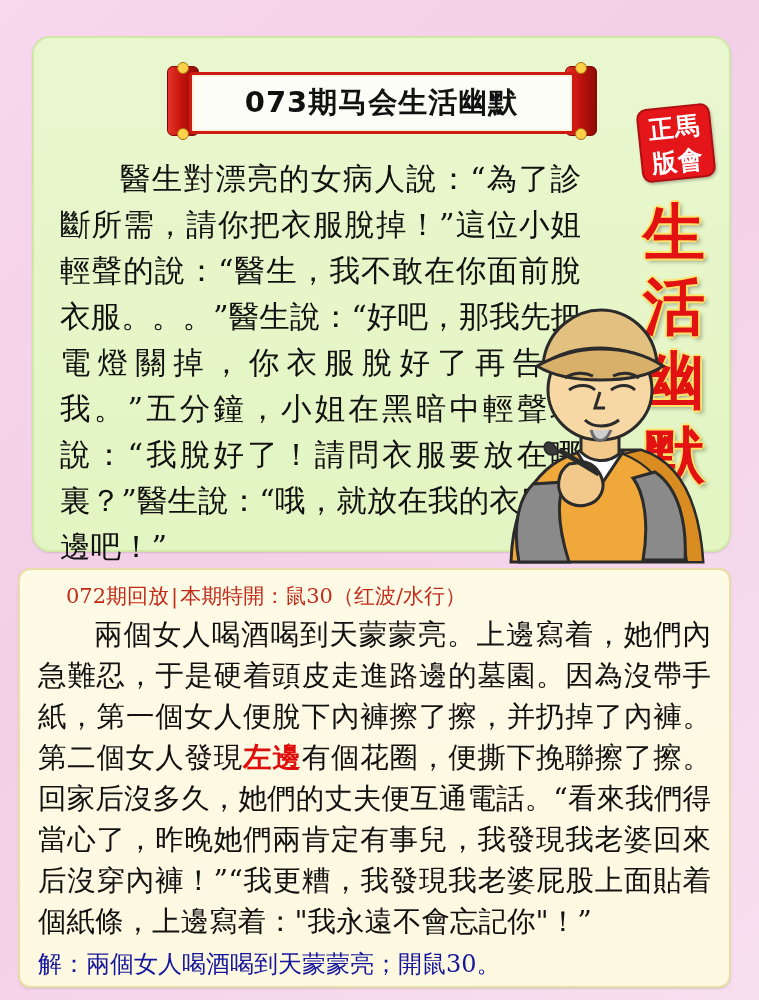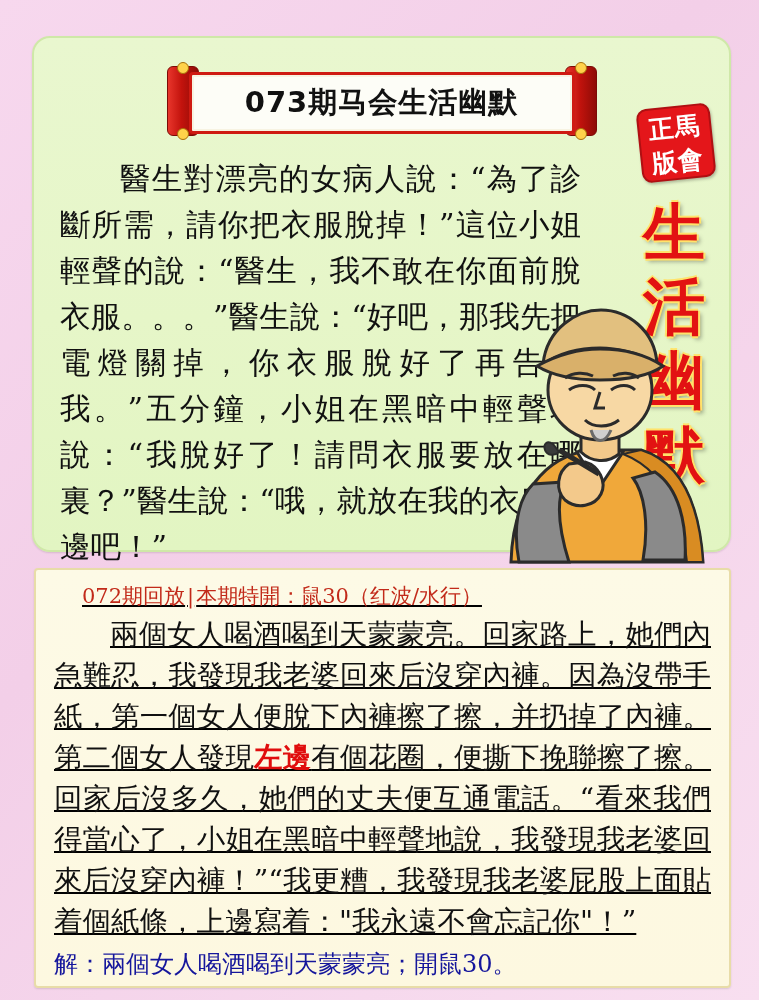--- a/index.html
+++ b/index.html
@@ -152,30 +152,29 @@
     right: 6px;
     bottom: -14px;
     width: 250px;
     height: 260px;
     z-index: 5;
   }
 
   
   .bottom-panel {
     position: relative;
-    margin: 16px 14px 0 16px;
+    margin: 16px 14px 0 0;
     height: 420px;
     background: linear-gradient(180deg, #fdfae6 0%, #fdf8e0 100%);
     border: 2px solid #e8dca8;
-    border-radius: 4px;
+    border-radius: 12px;
     box-shadow: 0 1px 2px rgba(0,0,0,0.12);
     overflow: hidden;
     padding: 10px 18px 8px 18px;
     box-sizing: border-box;
-    text-decoration: underline;
   }
   .review-line {
     font-family: "DejaVu Serif", serif;
     font-size: 21px;
     color: #c22a1a;
     margin: 2px 0 4px 28px;
     white-space: nowrap;
   }
   .review-line .sep { color: #c22a1a; margin: 0 2px; }
   .bottom-text {
@@ -275,18 +274,18 @@
         <path d="M80 140 C74 136 70 140 72 146 C74 152 82 152 86 148 Z" fill="#3b3b3b" stroke="#2b2b2b" stroke-width="2"></path>
       </svg>
     </div>
   </div>
 
   <div class="bottom-panel">
     <div class="review-line">
       <span>072期回放</span><span class="sep">|</span><span>本期特開：</span><span>鼠30（红波/水行）</span>
     </div>
 
-    <div class="bottom-text"><span>兩個女人喝酒喝到天蒙蒙亮。回家路上，她們內急難忍，我發現我老婆回來后沒穿內褲。因為沒帶手紙，第一個女人便脫下內褲擦了擦，并扔掉了內褲。第二個女人發現</span><span class="hl">左邊</span><span>有個花圈，便撕下挽聯擦了擦。回家后沒多久，她們的丈夫便互通電話。“看來我們得當心了，小姐在黑暗中輕聲地說，我發現我老婆回來后沒穿內褲！”“我更糟，我發現我老婆屁股上面貼着個紙條，上邊寫着："我永遠不會忘記你"！”</span></div>
+    <div class="bottom-text"><span>兩個女人喝酒喝到天蒙蒙亮。上邊寫着，她們內急難忍，于是硬着頭皮走進路邊的墓園。因為沒帶手紙，第一個女人便脫下內褲擦了擦，并扔掉了內褲。第二個女人發現</span><span class="hl">左邊</span><span>有個花圈，便撕下挽聯擦了擦。回家后沒多久，她們的丈夫便互通電話。“看來我們得當心了，昨晚她們兩肯定有事兒，我發現我老婆回來后沒穿內褲！”“我更糟，我發現我老婆屁股上面貼着個紙條，上邊寫着："我永遠不會忘記你"！”</span></div>
 
     <div class="answer-line">解：兩個女人喝酒喝到天蒙蒙亮；開鼠30。</div>
   </div>
 
 </div>
 
 </body></html>

